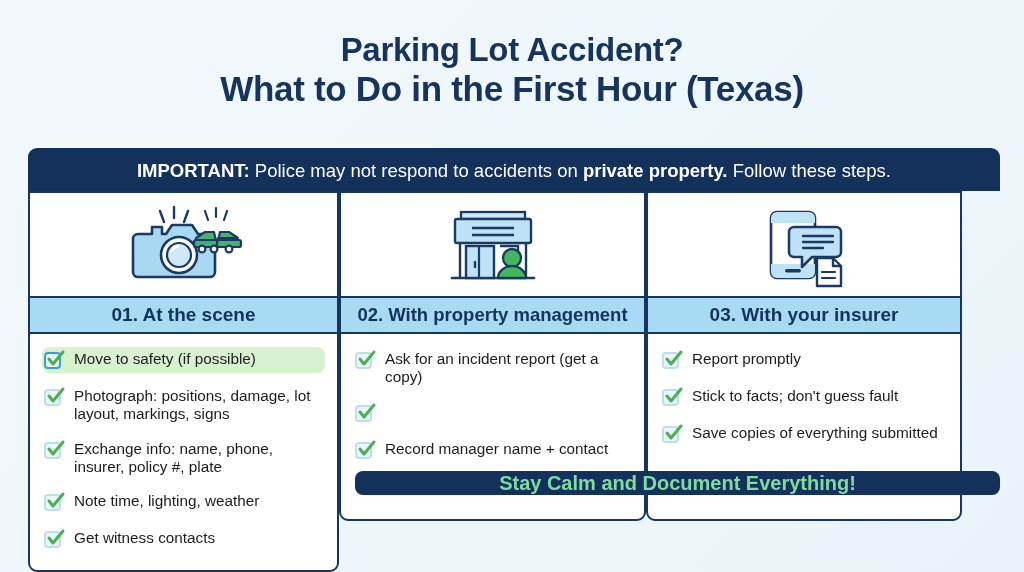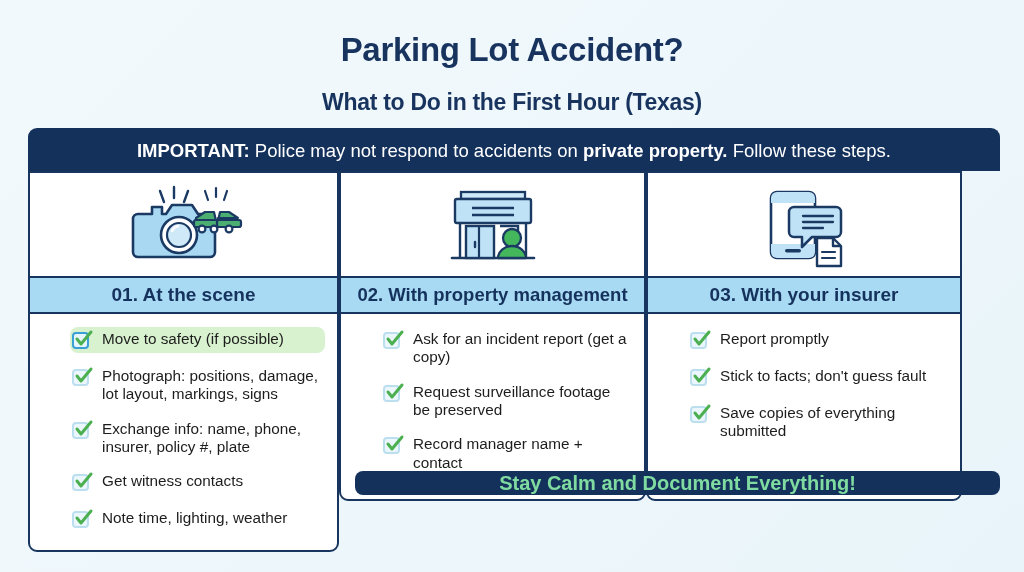--- a/index.html
+++ b/index.html
@@ -21,21 +21,21 @@
     text-align: center;
     padding-top: 32px;
   }
   .title-line {
     font-weight: bold;
     color: #17335e;
     letter-spacing: -0.3px;
     line-height: 1.12;
   }
   .title-line-1 { font-size: 33px; }
-  .title-line-2 { font-size: 23px; margin-top: 21px; }
+  .title-line-2 { font-size: 35px; }
 
   
   .frame {
     position: absolute;
     left: 28px;
     top: 128px;
     width: 972px;
     height: 424px;
   }
 
@@ -46,20 +46,21 @@
     height: 43px;
     display: flex;
     align-items: center;
     justify-content: center;
     color: #ffffff;
     font-size: 18.5px;
     box-sizing: border-box;
     padding: 0 10px;
     border: 2px solid #14315c;
     border-bottom: none;
+    margin-top: 20px;
   }
   .banner b { font-weight: bold; }
   .banner .normal { font-weight: normal; }
 
   
   .columns {
     display: flex;
     height: 381px;
     align-items: flex-start;
   }
@@ -111,21 +112,20 @@
   .item {
     display: flex;
     align-items: flex-start;
     gap: 9px;
     margin-bottom: 11px;
     font-size: 15.3px;
     line-height: 1.2;
     color: #1d1d1d;
     border-radius: 8px;
     padding: 2px 4px 2px 2px;
-    margin-left: 28px;
   }
   .item.highlight {
     background: #d8f2cf;
   }
   .item-text { padding-top: 1px; }
 
   
   .cb {
     flex: none;
     width: 21px;
@@ -244,31 +244,31 @@
           <span class="item-text">Exchange info: name, phone, insurer, policy #, plate</span>
         </div>
 
         <div class="item">
           <span class="cb">
             <span class="box"></span>
             <svg width="20" height="20" viewBox="0 0 20 20">
                 <path d="M3 10 l4 5 L17 3" fill="none" stroke="#4caf50" stroke-width="3" stroke-linecap="round" stroke-linejoin="round"></path>
               </svg>
           </span>
+          <span class="item-text">Note time, lighting, weather</span>
+        </div>
+
+        <div class="item">
+          <span class="cb">
+            <span class="box"></span>
+            <svg width="20" height="20" viewBox="0 0 20 20">
+                <path d="M3 10 l4 5 L17 3" fill="none" stroke="#4caf50" stroke-width="3" stroke-linecap="round" stroke-linejoin="round"></path>
+              </svg>
+          </span>
           <span class="item-text">Get witness contacts</span>
-        </div>
-
-        <div class="item">
-          <span class="cb">
-            <span class="box"></span>
-            <svg width="20" height="20" viewBox="0 0 20 20">
-                <path d="M3 10 l4 5 L17 3" fill="none" stroke="#4caf50" stroke-width="3" stroke-linecap="round" stroke-linejoin="round"></path>
-              </svg>
-          </span>
-          <span class="item-text">Note time, lighting, weather</span>
         </div>
 
       </div>
     </div>
 
     <div class="col col-2">
       <div class="icon-area">
         <svg width="110" height="90" viewBox="0 0 110 90">
           <rect x="23" y="12" width="64" height="7" fill="#cfe9f8" stroke="#1b3a63" stroke-width="2.3"></rect>
           <rect x="17" y="19" width="76" height="24" rx="2" fill="#bfe2f7" stroke="#1b3a63" stroke-width="2.4"></rect>
@@ -298,21 +298,20 @@
           <span class="item-text">Ask for an incident report (get a copy)</span>
         </div>
 
         <div class="item">
           <span class="cb">
             <span class="box"></span>
             <svg width="20" height="20" viewBox="0 0 20 20">
                 <path d="M3 10 l4 5 L17 3" fill="none" stroke="#4caf50" stroke-width="3" stroke-linecap="round" stroke-linejoin="round"></path>
               </svg>
           </span>
-          <span class="item-text">Request surveillance footage be preserved</span>
         </div>
 
         <div class="item">
           <span class="cb">
             <span class="box"></span>
             <svg width="20" height="20" viewBox="0 0 20 20">
                 <path d="M3 10 l4 5 L17 3" fill="none" stroke="#4caf50" stroke-width="3" stroke-linecap="round" stroke-linejoin="round"></path>
               </svg>
           </span>
           <span class="item-text">Record manager name + contact</span>

